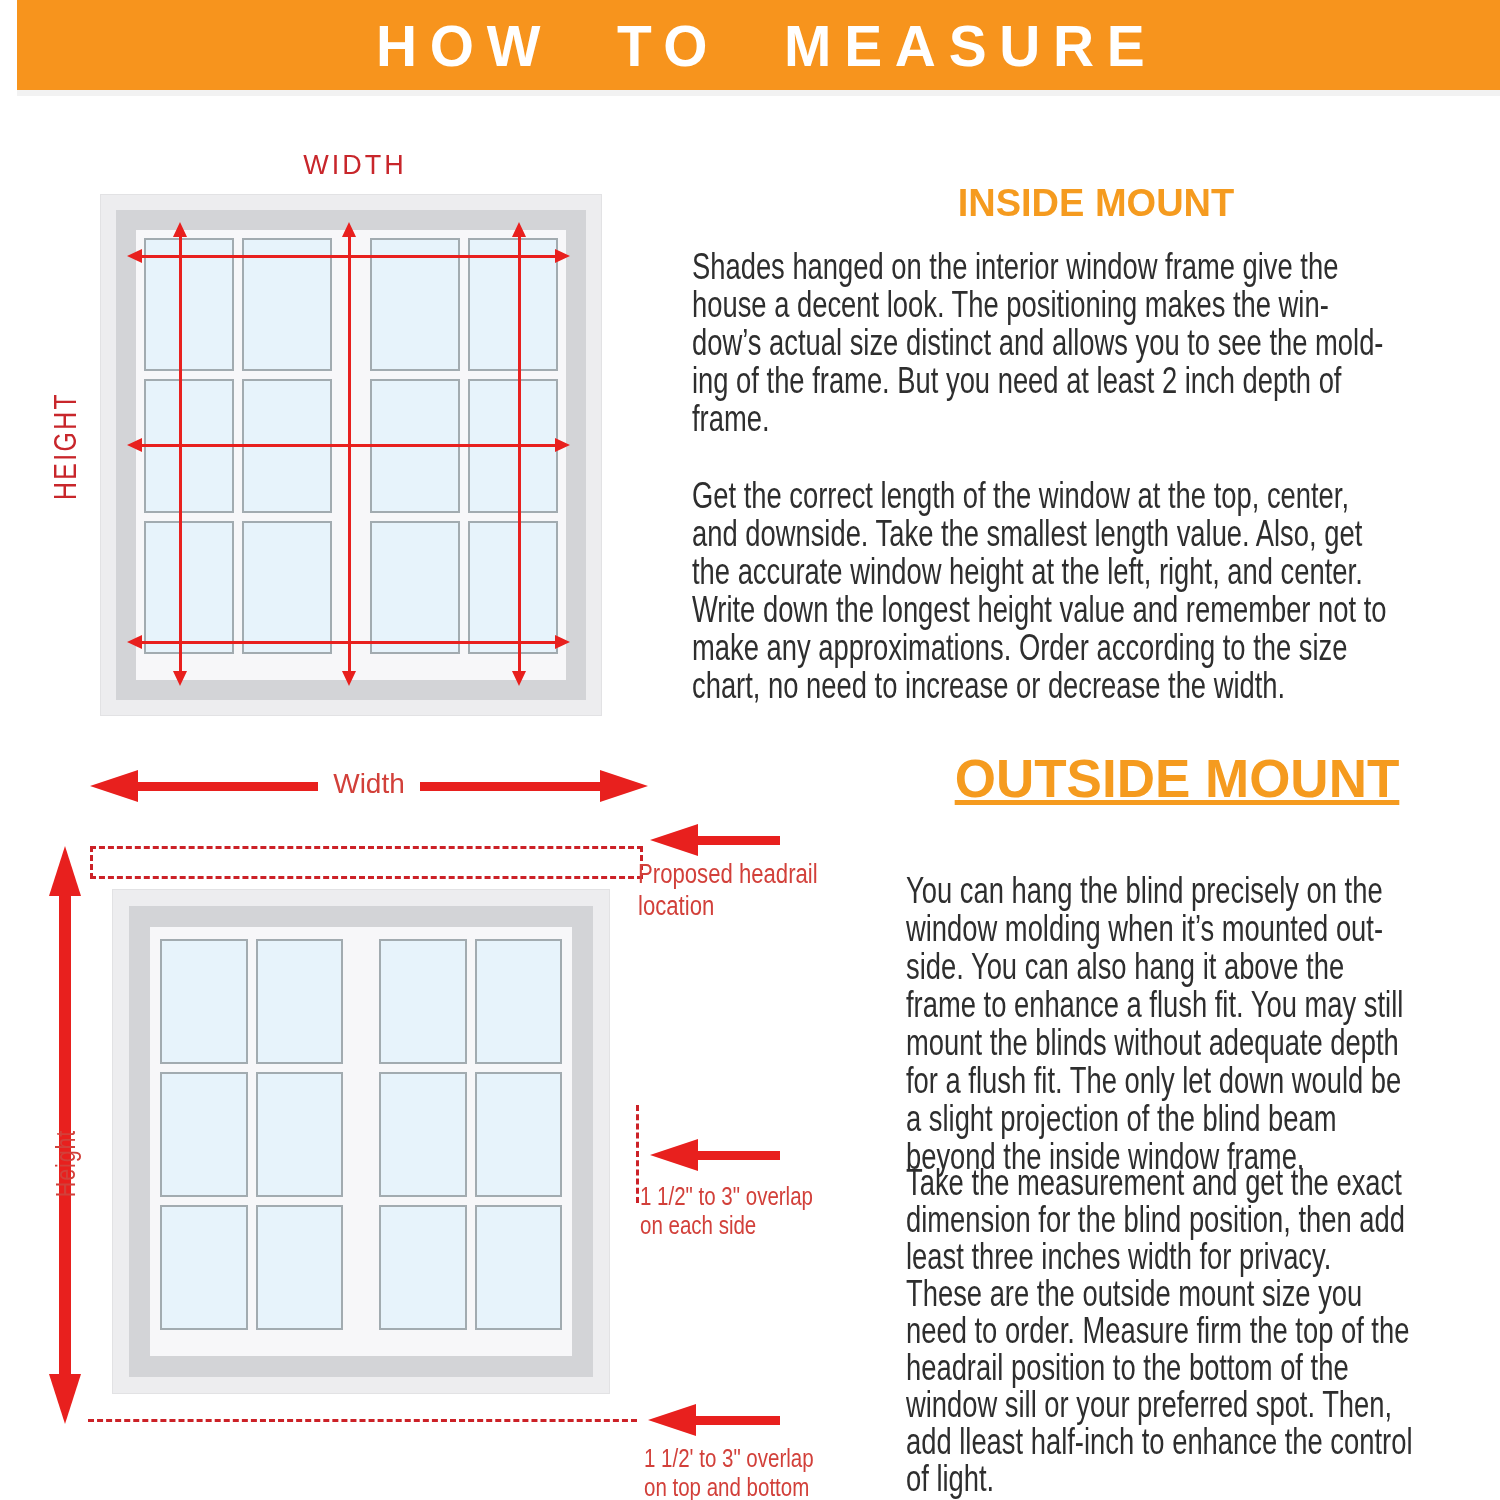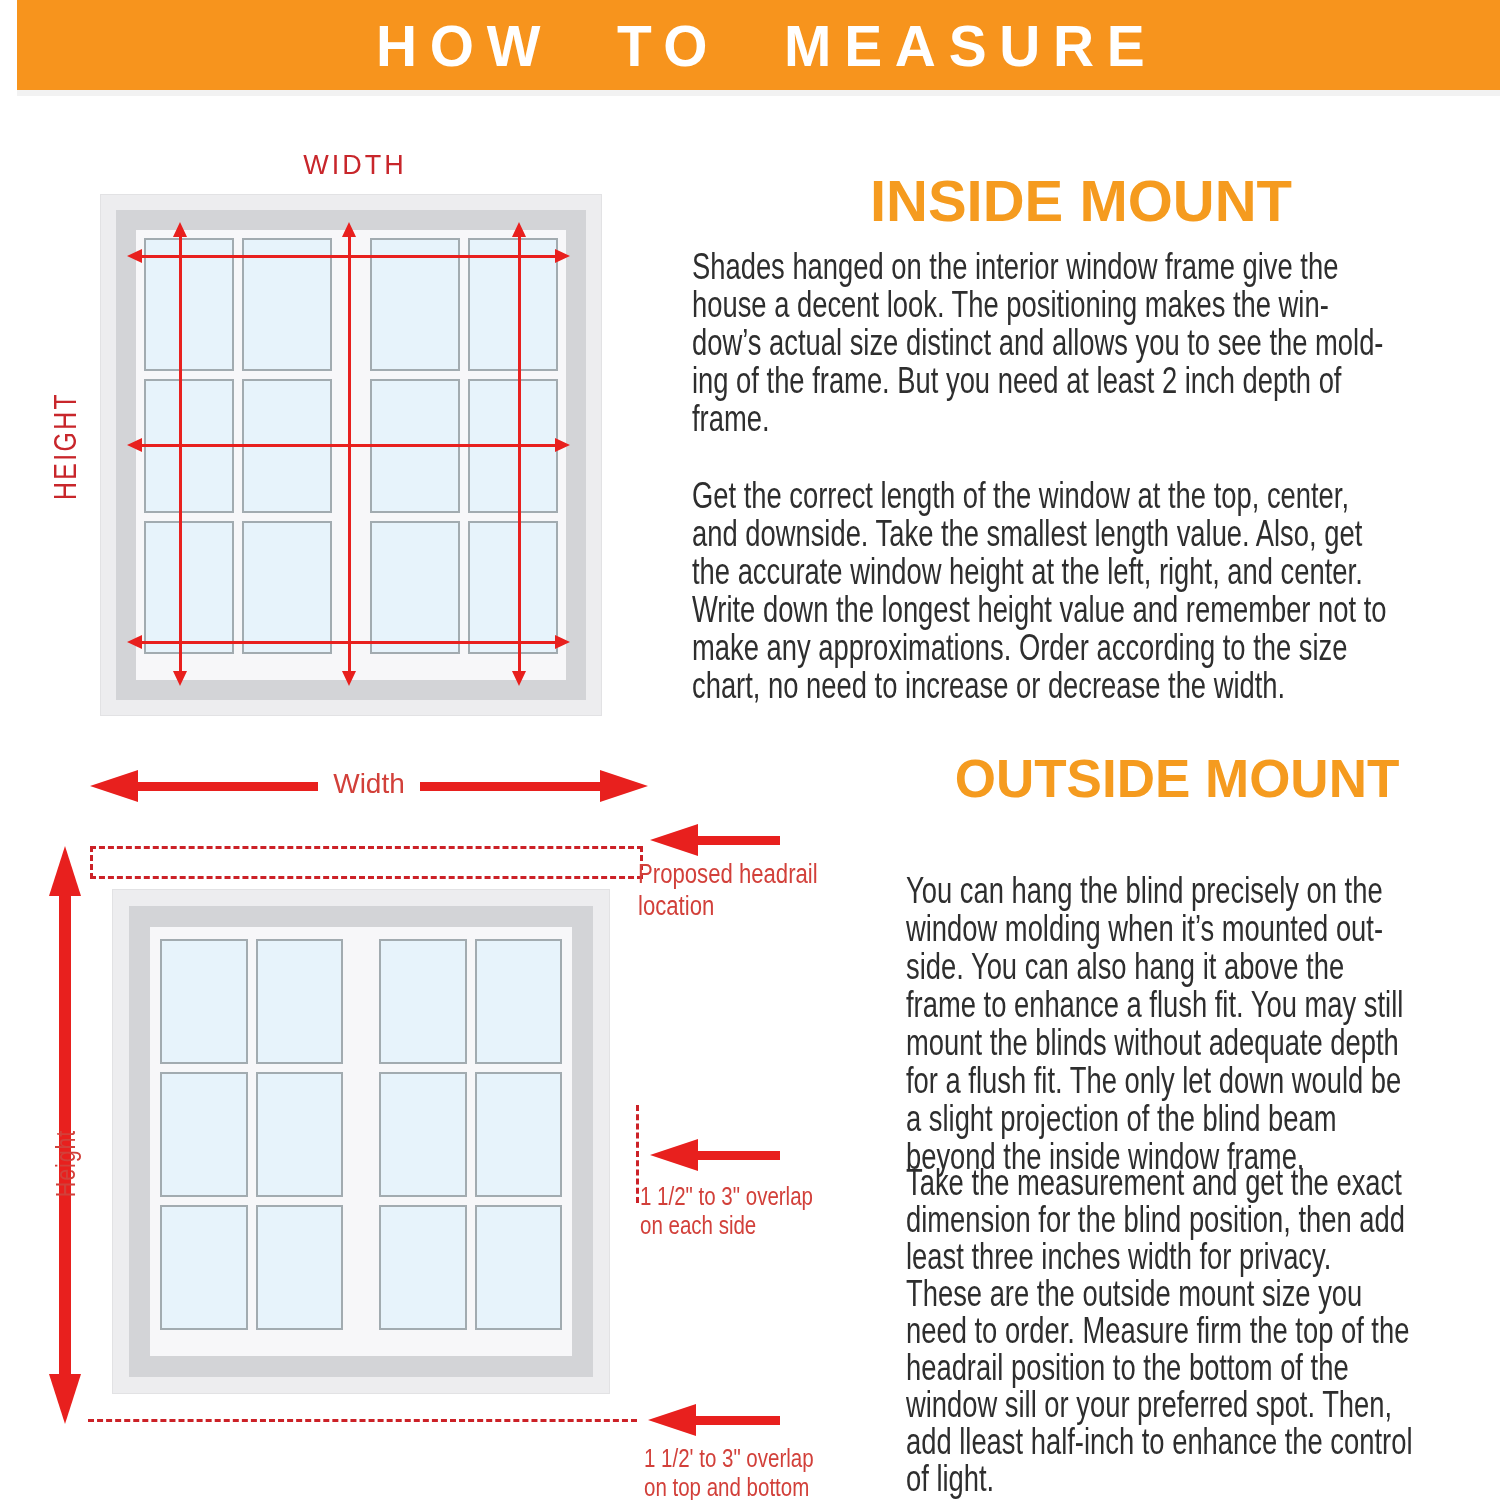--- a/index.html
+++ b/index.html
@@ -106,21 +106,21 @@
     </div>
   </div>
 
   <div class="ta-h" style="left:142px;top:255px;width:413px;"></div>
   <div class="ta-h" style="left:142px;top:444px;width:413px;"></div>
   <div class="ta-h" style="left:142px;top:641px;width:413px;"></div>
   <div class="ta-v" style="left:179px;top:237px;height:434px;"></div>
   <div class="ta-v" style="left:348px;top:237px;height:434px;"></div>
   <div class="ta-v" style="left:518px;top:237px;height:434px;"></div>
 
-  <h2 class="sec-heading" style="left:700px;top:166px;width:760px;font-size:58px;margin:1px;">INSIDE MOUNT</h2>
+  <h2 class="sec-heading" style="left:700px;top:166px;width:760px;font-size:38px;margin:16px;">INSIDE MOUNT</h2>
 
   <p class="para" style="left:692px;top:248px;width:1100px;margin:0;">Shades hanged on the interior window frame give the
 house a decent look. The positioning makes the win-
 dow’s actual size distinct and allows you to see the mold-
 ing of the frame. But you need at least 2 inch depth of
 frame.</p>
 
   <p class="para" style="left:692px;top:477px;width:1100px;margin:0;">Get the correct length of the window at the top, center,
 and downside. Take the smallest length value. Also, get
 the accurate window height at the left, right, and center.
@@ -172,21 +172,21 @@
   <div class="bshaft-h" style="left:696px;top:1151px;width:84px;"></div>
   <div class="redlbl" style="left:640px;top:1182px;font-size:25px;line-height:29px;">1 1/2" to 3" overlap
 on each side</div>
 
   <div class="dash-hline" style="left:88px;top:1419px;width:549px;"></div>
   <div class="bh-left" style="left:648px;top:1404px;"></div>
   <div class="bshaft-h" style="left:694px;top:1416px;width:86px;"></div>
   <div class="redlbl" style="left:644px;top:1444px;font-size:25px;line-height:29px;">1 1/2' to 3" overlap
 on top and bottom</div>
 
-  <h2 class="sec-heading" style="left:877px;top:748px;width:600px;font-size:53px;margin:0;">OUTSIDE MOUNT</h2>
+  <h2 class="sec-heading" style="left:877px;top:748px;width:600px;font-size:53px;margin:0;text-decoration:underline;">OUTSIDE MOUNT</h2>
 
   <p class="para" style="left:906px;top:872px;width:800px;margin:0;">You can hang the blind precisely on the
 window molding when it’s mounted out-
 side. You can also hang it above the
 frame to enhance a flush fit. You may still
 mount the blinds without adequate depth
 for a flush fit. The only let down would be
 a slight projection of the blind beam
 beyond the inside window frame.</p>
 

